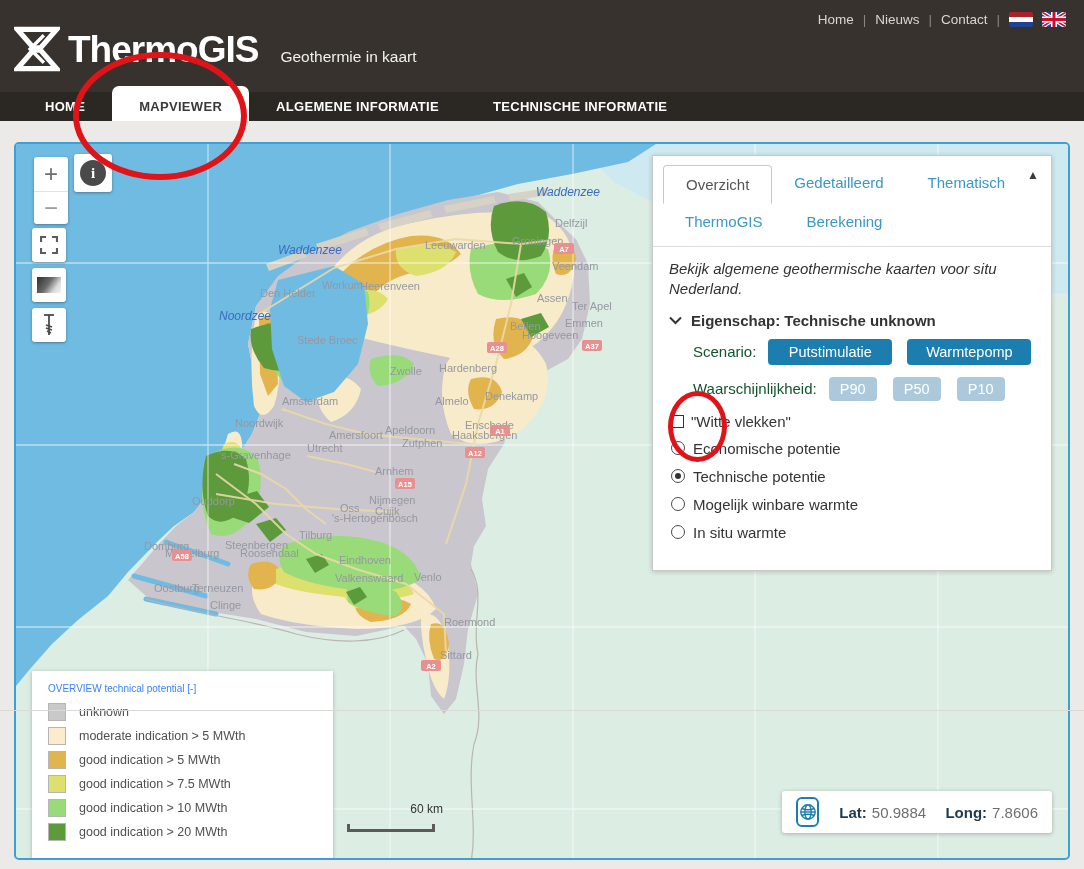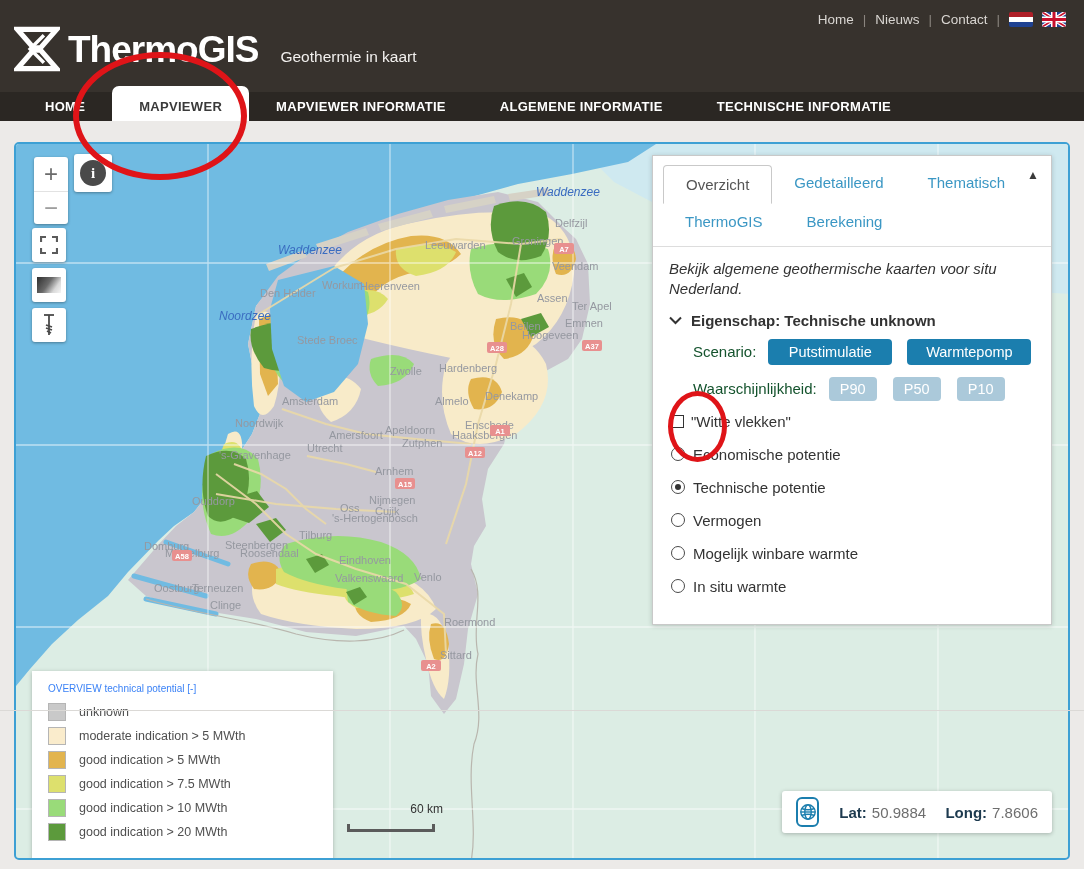--- a/index.html
+++ b/index.html
@@ -92,21 +92,21 @@
   .ctl-row .row-label { font-size:15px; color:#14532d; margin-right:12px; }
   .btn-blue { background:#1b7eae; color:#fff; font-size:14.5px; padding:5px 0; border-radius:4px;
               text-align:center; cursor:pointer; }
   .btn-light { background:#abc9da; color:#fff; font-size:14.5px; padding:4px 0; border-radius:4px;
                text-align:center; cursor:pointer; }
   .scenario-btn { width:124px; margin-right:15px; }
   .prob-btn { width:48px; margin-right:16px; }
   .check-row { display:flex; align-items:center; margin:2px 0 10px 2px; }
   .checkbox { width:13px; height:13px; border:1.5px solid #333; background:#fff; margin-right:7px; flex:none; }
   .check-label, .radio-label { font-size:15px; color:#333; }
-  .radio-row { display:flex; align-items:center; margin:16px 0 11px 2px; }
+  .radio-row { display:flex; align-items:center; margin:0 0 11px 2px; }
   .radio { width:14px; height:14px; border:1.5px solid #4a4a4a; border-radius:50%; margin-right:8px;
            display:flex; align-items:center; justify-content:center; flex:none; background:#fff; }
   .radio .dot { width:6px; height:6px; border-radius:50%; background:#333; display:none; }
   .radio.selected .dot { display:block; }
 
   
   .red-ellipse { position:absolute; border-radius:50%; pointer-events:none; z-index:60; }
   .red-1 { left:73px; top:52px; width:174px; height:128px; border:6px solid #df1418; }
   .red-2 { left:668px; top:391px; width:59px; height:71px; border:5px solid #df1418; }
 
@@ -143,21 +143,20 @@
       <path d="M26 8 L14 20 L26 32" fill="none" stroke="#fff" stroke-width="3"></path>
     </svg>
     <div class="logo-text">ThermoGIS</div>
     <div class="tagline">Geothermie in kaart</div>
   </div>
 </div>
 
 <div class="nav" id="nav">
     <div class="nav-tab">HOME</div>
     <div class="nav-tab active">MAPVIEWER</div>
-    <div class="nav-tab">MAPVIEWER INFORMATIE</div>
     <div class="nav-tab">ALGEMENE INFORMATIE</div>
     <div class="nav-tab">TECHNISCHE INFORMATIE</div>
   </div>
 
 <div class="map-wrap">
   <svg class="basemap" id="basemap" width="1056" height="718" viewBox="0 0 1056 718">
 
     <rect width="1056" height="718" fill="#dcede4"></rect>
 
     <path d="M560,0 L1056,0 L1056,150 L910,142 L770,118 L655,68 L598,38 Z" fill="#cfe9f0"></path>
@@ -469,24 +468,20 @@
             <span class="radio-label">Economische potentie</span>
           </div>
           <div class="radio-row">
             <div class="radio selected">
               <div class="dot"></div>
             </div>
             <span class="radio-label">Technische potentie</span>
           </div>
           <div class="radio-row">
             <div class="radio"></div>
-            <span class="radio-label">Vermogen</span>
-          </div>
-          <div class="radio-row">
-            <div class="radio"></div>
             <span class="radio-label">Mogelijk winbare warmte</span>
           </div>
           <div class="radio-row">
             <div class="radio"></div>
             <span class="radio-label">In situ warmte</span>
           </div>
         </div>
     </div>
   </div>
 </div>

